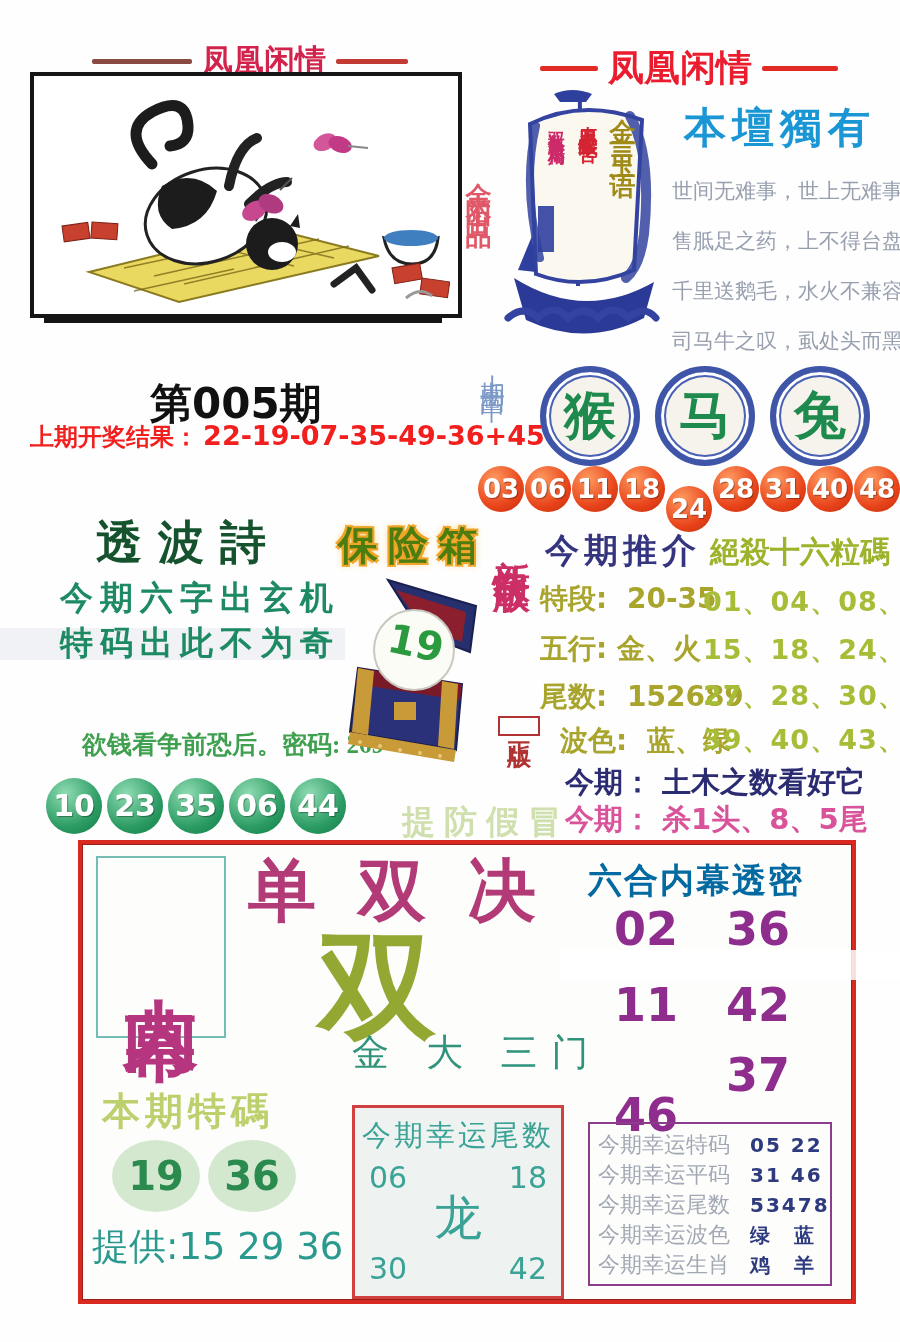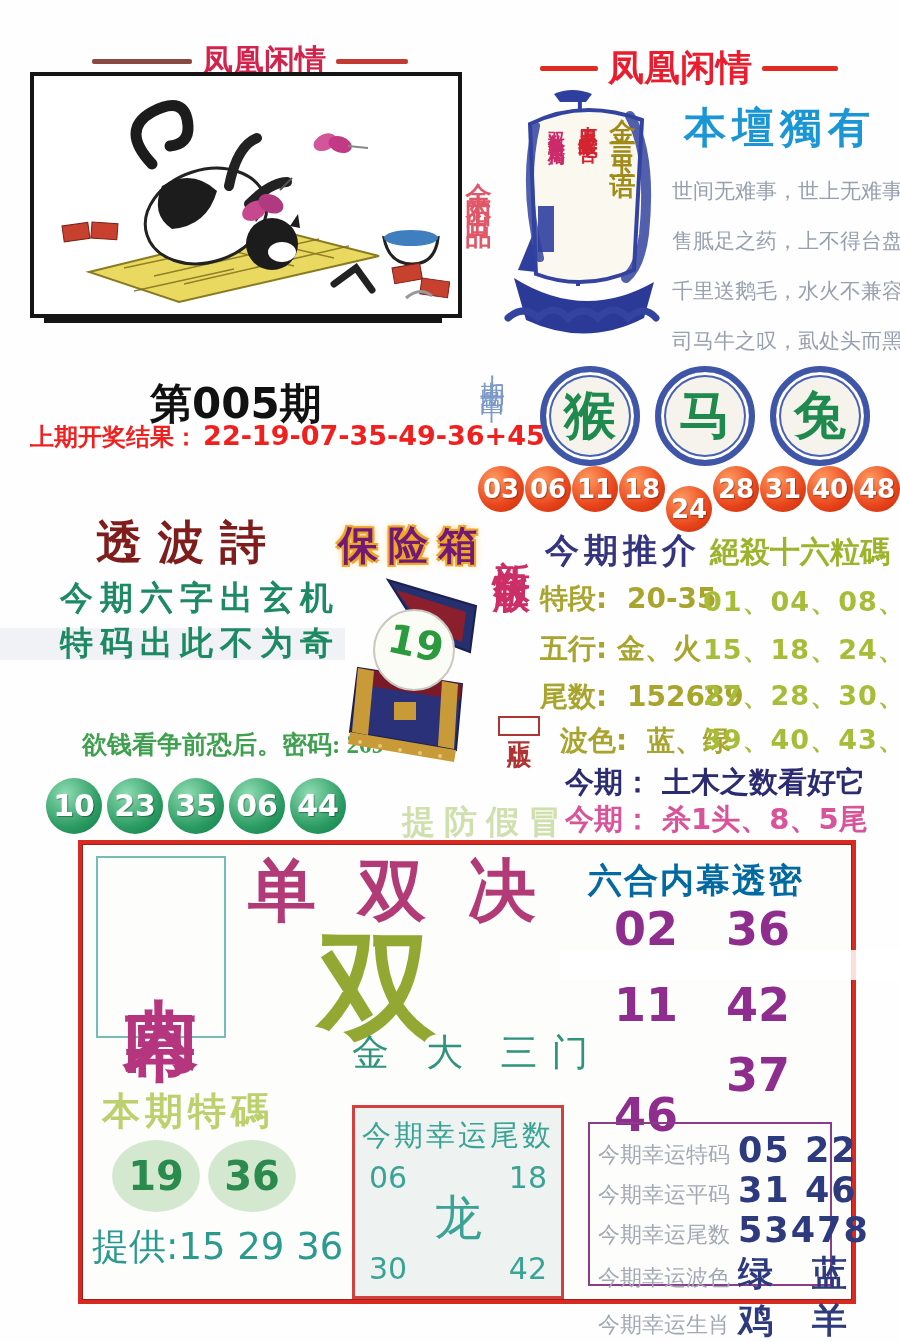--- a/index.html
+++ b/index.html
@@ -39,21 +39,21 @@
   
   #big-box{left:78px;top:840px;width:770px;height:456px;border:4px solid #d92a22;
            box-shadow:inset 0 0 0 1px #9c1f1a;background:#fdfdfc;}
   #neimu-box{left:96px;top:856px;width:126px;height:178px;border:2px solid #74bcb4;
              display:flex;align-items:center;justify-content:center;}
   #sure-box{left:352px;top:1105px;width:206px;height:188px;border:3px solid #d34040;background:#eef2f1;}
   #lucky-box{left:588px;top:1122px;width:244px;height:164px;border:2px solid #8b3d8b;
              display:flex;flex-direction:column;justify-content:space-around;padding:6px 8px;box-sizing:border-box;}
   .lucky-row{display:flex;align-items:baseline;white-space:nowrap;}
   .lucky-label{font-size:22px;color:#a2a8b4;}
-  .lucky-value{font-size:35px;font-weight:bold;color:#2e3a7e;margin-left:8px;letter-spacing:2px;}
+  .lucky-value{font-size:20px;font-weight:bold;color:#2e3a7e;margin-left:20px;letter-spacing:2px;}
 
   .oval{width:88px;height:72px;border-radius:50%;background:#d4e8d0;
         display:flex;align-items:center;justify-content:center;}
   .oval span{font-size:40px;font-weight:bold;color:#2b8a4e;}
 
   .pair-num{position:absolute;font-size:46px;font-weight:bold;color:#8e2d8e;}
 
   .scan-band{background:#fff;opacity:.85;}
 </style>
 </head>
@@ -176,28 +176,28 @@
   <div class="abs ball red" style="left:572px;top:466px;">11</div>
   <div class="abs ball red" style="left:619px;top:466px;">18</div>
   <div class="abs ball red" style="left:666px;top:486px;">24</div>
   <div class="abs ball red" style="left:713px;top:466px;">28</div>
   <div class="abs ball red" style="left:760px;top:466px;">31</div>
   <div class="abs ball red" style="left:807px;top:466px;">40</div>
   <div class="abs ball red" style="left:854px;top:466px;">48</div>
 
   <div class="abs scan-band" style="left:0;top:628px;width:345px;height:32px;background:#e5e8ec;opacity:.55;"></div>
 
-  <div class="abs" style="left:96px;top:512px;font-size:46px;font-weight:bold;color:#7f1d1d;letter-spacing:16px;">透波詩</div>
+  <div class="abs" style="left:96px;top:512px;font-size:46px;font-weight:bold;color:#14532d;letter-spacing:16px;">透波詩</div>
   <div class="abs serif" style="left:60px;top:576px;font-size:33px;font-weight:bold;color:#1d8a63;letter-spacing:7px;line-height:45px;white-space:nowrap;">
     <div>今期六字出玄机</div>
     <div>特码出此不为奇</div>
   </div>
   <div class="abs serif" style="left:82px;top:728px;font-size:25px;font-weight:bold;color:#3fa04f;white-space:nowrap;">欲钱看争前恐后。密码: 269</div>
 
-  <div class="abs" style="left:338px;top:518px;font-size:40px;font-weight:bold;color:#701a75;letter-spacing:10px;
+  <div class="abs" style="left:338px;top:518px;font-size:40px;font-weight:bold;color:#4d7c0f;letter-spacing:10px;
        text-shadow:2px 2px 0 #f0a528,-2px -2px 0 #f0a528,2px -2px 0 #f0a528,-2px 2px 0 #f0a528,0 0 8px #f6c25a;">保险箱</div>
 
   <div class="abs" style="left:330px;top:572px;width:155px;height:195px;">
     <svg width="155" height="195" viewBox="0 0 155 195">
       <polygon points="58,8 146,34 140,80 92,62" fill="#27306e" stroke="#1a2050" stroke-width="2"></polygon>
       <polygon points="66,18 136,40 132,70 94,56" fill="#8c1f2e"></polygon>
       <polygon points="28,96 132,112 126,178 20,160" fill="#2b3178" stroke="#1a2050" stroke-width="2"></polygon>
       <polygon points="28,96 132,112 130,128 26,112" fill="#7a1a28"></polygon>
       <polygon points="20,160 126,178 124,190 18,172" fill="#c89a38"></polygon>
       <polygon points="28,96 44,99 38,163 22,160" fill="#c89a38"></polygon>

